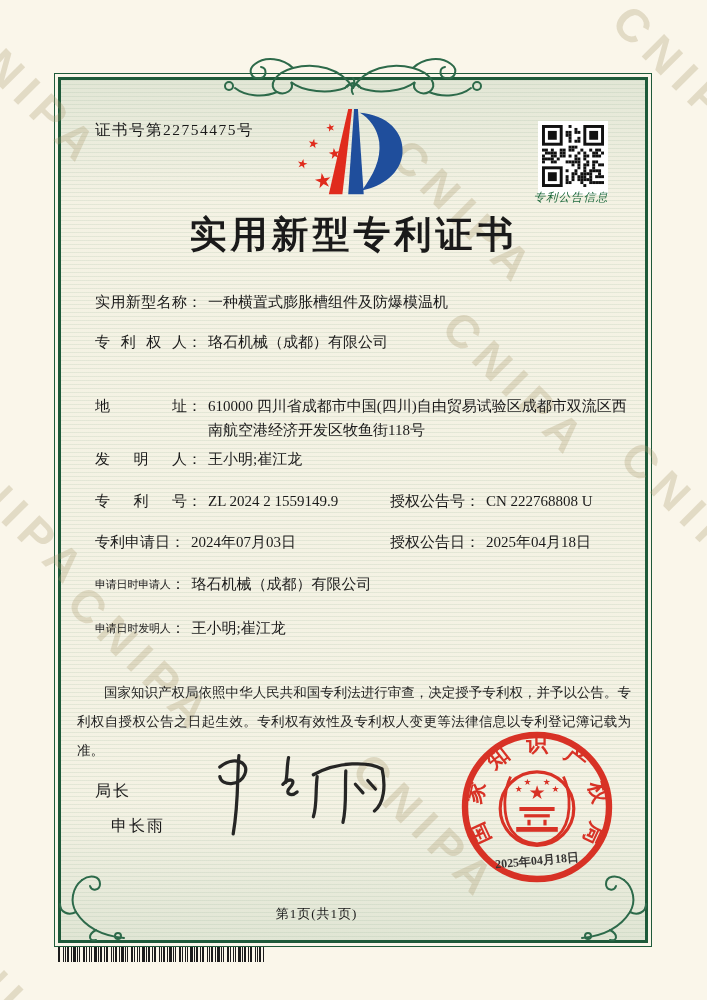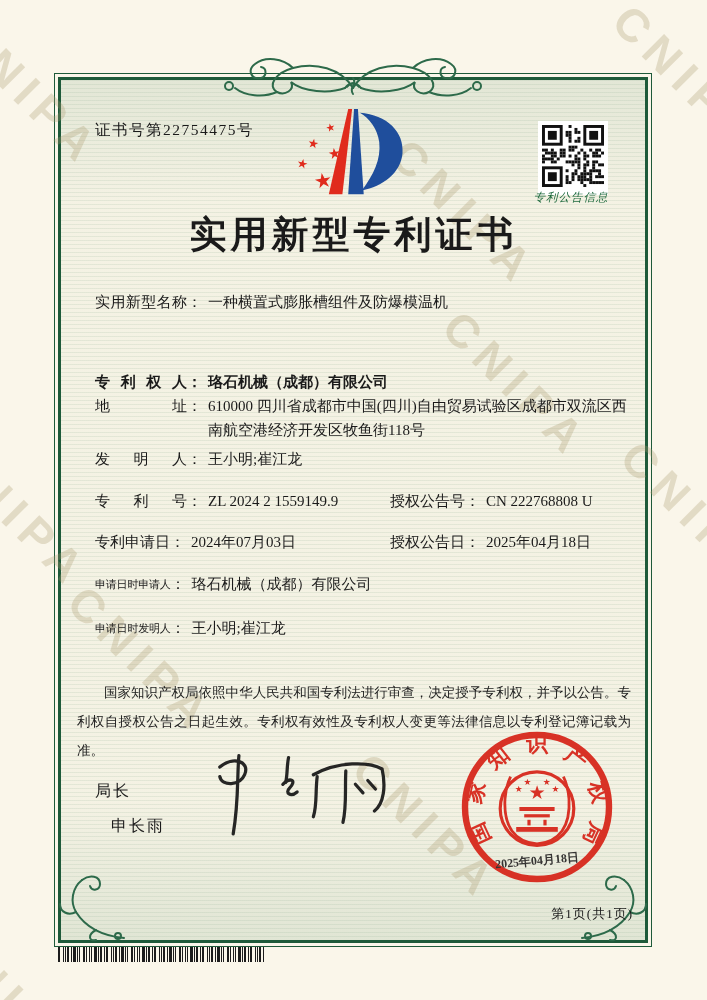--- a/index.html
+++ b/index.html
@@ -57,21 +57,21 @@
   .statement{
     left:77px; top:678px; width:554px; font-size:13.5px; line-height:2.15;
     text-align:justify; text-indent:2em; color:#1d1d1d;
   }
   .signer-label{left:95px; top:781px; font-size:16px; letter-spacing:2px;text-align:right;}
   .signer-name{left:95px; top:816px; font-size:16px; letter-spacing:2px;margin-left:16px;}
   .signature{left:195px; top:740px;}
   .seal{left:457px; top:727px; opacity:0.95;}
   .seal-char{font-size:27px; font-weight:bold; fill:#d7281c; font-family:"Liberation Serif","DejaVu Serif",serif;}
   .seal-date{font-size:15px; font-weight:bold; fill:#2d2b2b; font-family:"Liberation Serif","DejaVu Serif",serif;}
-  .page-info{left:0; width:633px; top:905px; text-align:right; font-size:13px; letter-spacing:1px;}
+  .page-info{left:0; width:633px; top:905px; text-align:center; font-size:13px; letter-spacing:1px;}
   .barcode{left:58px; top:947px;}
 </style>
 </head>
 <body>
 
 <div class="page">
 
   <div id="wm-layer">
       <div class="wm" style="left: -18px; top: 8px;">CNIPA</div>
       <div class="wm" style="left: 640px; top: -6px;">CNIPA</div>
@@ -269,21 +269,21 @@
     </svg>
   </div>
   <div class="content-abs qr-caption">专利公告信息</div>
 
   <div class="content-abs title">实用新型专利证书</div>
 
   <div class="content-abs row" style="top:290px;">
     <span class="lbl-j">实用新型名称</span><span class="colon">：</span><span class="val">一种横置式膨胀槽组件及防爆模温机</span>
   </div>
 
-  <div class="content-abs row" style="top:370px;font-weight:bold;">
+  <div class="content-abs row" style="top:330px;">
     <span class="lbl-j">专利权人</span><span class="colon">：</span><span class="val">珞石机械（成都）有限公司</span>
   </div>
 
   <div class="content-abs row" style="top:394px;">
     <span class="lbl-j">地址</span><span class="colon">：</span><span class="val val-wrap">610000 四川省成都市中国(四川)自由贸易试验区成都市双流区西南航空港经济开发区牧鱼街118号</span>
   </div>
 
   <div class="content-abs row" style="top:447px;">
     <span class="lbl-j">发明人</span><span class="colon">：</span><span class="val">王小明;崔江龙</span>
   </div>

